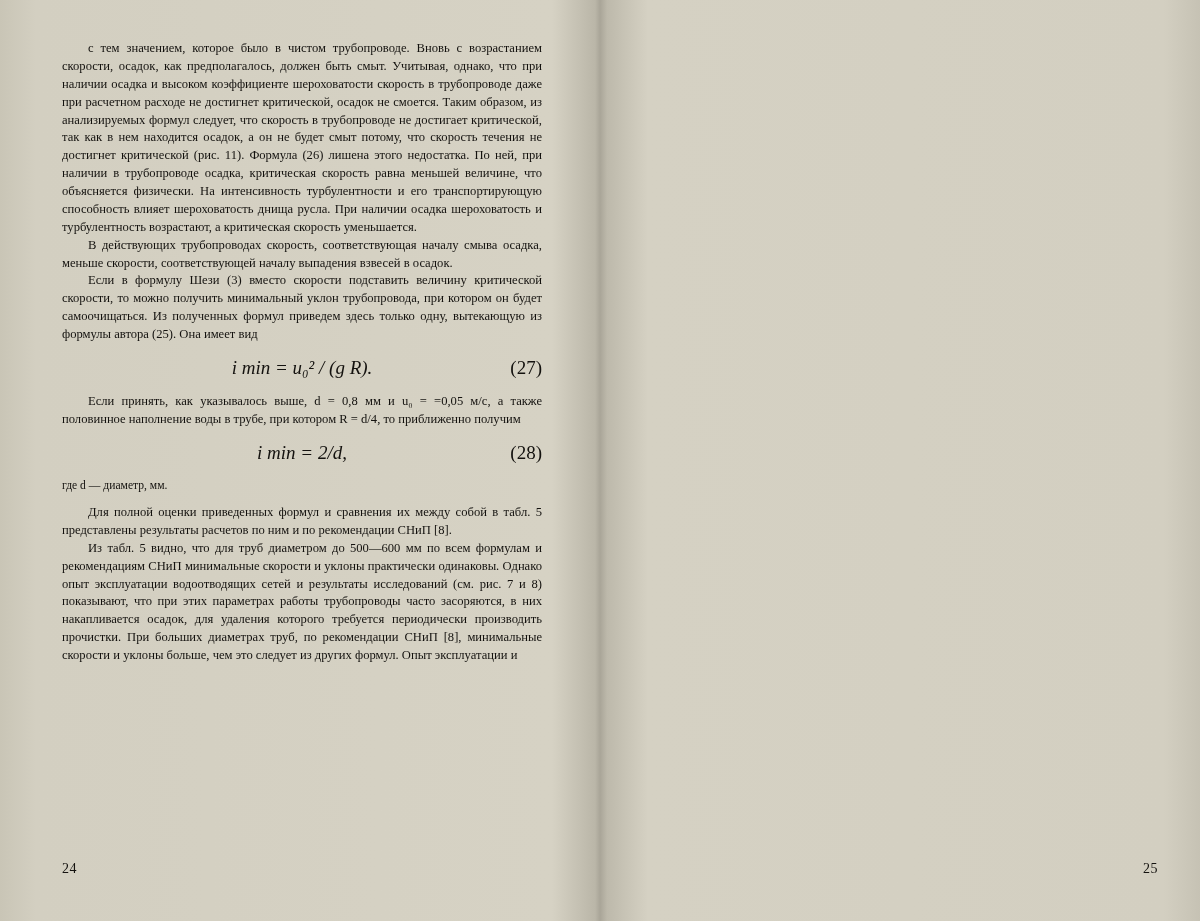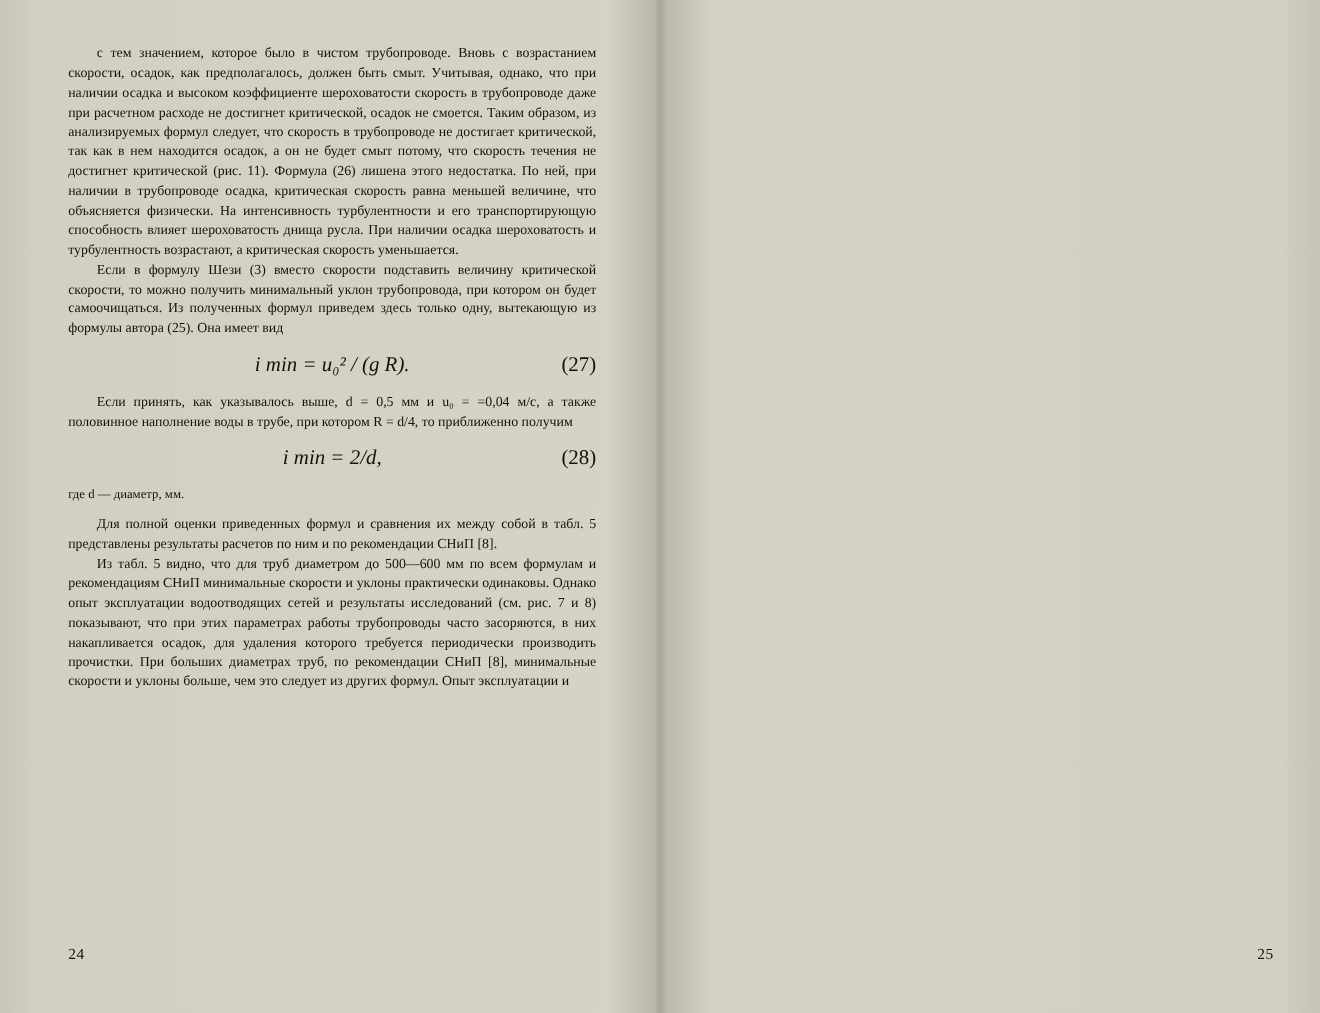--- a/index.html
+++ b/index.html
@@ -56,28 +56,29 @@
   .folio.r{right:42px;}
 </style>
 </head>
 <body>
 
 <div class="page">
 
   <div class="leaf left">
     <div class="col left">
       <p>с тем значением, которое было в чистом трубопроводе. Вновь с возрастанием скорости, осадок, как предполагалось, должен быть смыт. Учитывая, однако, что при наличии осадка и высоком коэффициенте шероховатости скорость в трубопроводе даже при расчетном расходе не достигнет критической, осадок не смоется. Таким образом, из анализируемых формул следует, что скорость в трубопроводе не достигает критической, так как в нем находится осадок, а он не будет смыт потому, что скорость течения не достигнет критической (рис. 11). Формула (26) лишена этого недостатка. По ней, при наличии в трубопроводе осадка, критическая скорость равна меньшей величине, что объясняется физически. На интенсивность турбулентности и его транспортирующую способность влияет шероховатость днища русла. При наличии осадка шероховатость и турбулентность возрастают, а критическая скорость уменьшается.</p>
+      <p>В действующих трубопроводах скорость, соответствующая началу смыва осадка, меньше скорости, соответствующей началу выпадения взвесей в осадок.</p>
       <p>Если в формулу Шези (3) вместо скорости подставить величину критической скорости, то можно получить минимальный уклон трубопровода, при котором он будет самоочищаться. Из полученных формул приведем здесь только одну, вытекающую из формулы автора (25). Она имеет вид</p>
 
       <div class="formula">
         <span>i min = u₀² / (g R).</span>
         <span class="num">(27)</span>
       </div>
 
-      <p>Если принять, как указывалось выше, d = 0,5 мм и u₀ = =0,04 м/с, а также половинное наполнение воды в трубе, при котором R = d/4, то приближенно получим</p>
+      <p>Если принять, как указывалось выше, d = 0,8 мм и u₀ = =0,05 м/с, а также половинное наполнение воды в трубе, при котором R = d/4, то приближенно получим</p>
 
       <div class="formula">
         <span>i min = 2/d,</span>
         <span class="num">(28)</span>
       </div>
 
       <p class="smallnote">где d — диаметр, мм.</p>
 
       <p style="margin-top:10px">Для полной оценки приведенных формул и сравнения их между собой в табл. 5 представлены результаты расчетов по ним и по рекомендации СНиП [8].</p>
       <p>Из табл. 5 видно, что для труб диаметром до 500—600 мм по всем формулам и рекомендациям СНиП минимальные скорости и уклоны практически одинаковы. Однако опыт эксплуатации водоотводящих сетей и результаты исследований (см. рис. 7 и 8) показывают, что при этих параметрах работы трубопроводы часто засоряются, в них накапливается осадок, для удаления которого требуется периодически производить прочистки. При больших диаметрах труб, по рекомендации СНиП [8], минимальные скорости и уклоны больше, чем это следует из других формул. Опыт эксплуатации и</p>

